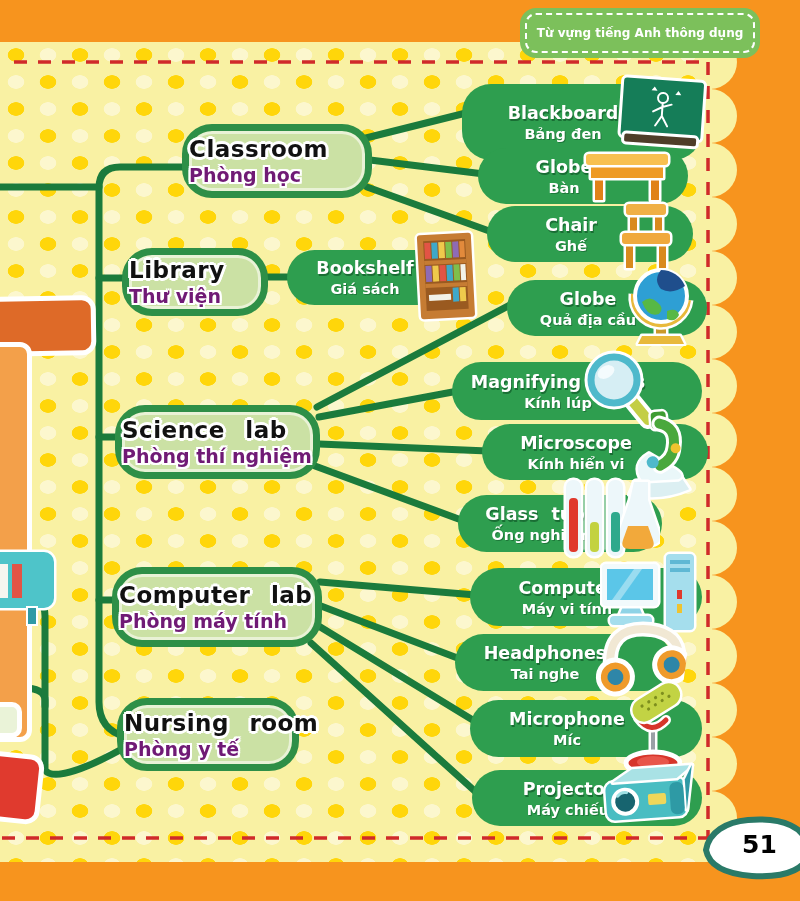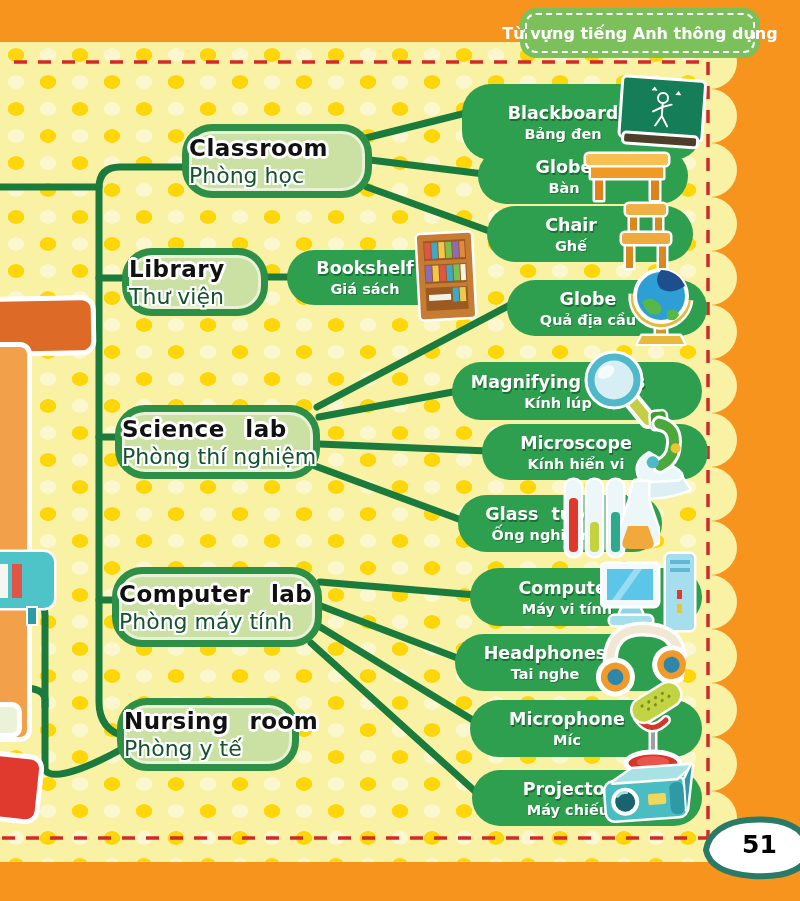--- a/index.html
+++ b/index.html
@@ -18,36 +18,36 @@
   .scallops{position:absolute;left:702px;top:42px;z-index:1;}
   .lines{position:absolute;left:0;top:0;z-index:2;}
   .sticker-part{position:absolute;z-index:3;border:5px solid #fff;}
   .cat{position:absolute;z-index:4;background:#CBE1A4;border:7px solid #2E8F47;
        border-radius:30px;box-shadow:inset 0 0 0 3px #E9F2D6;
        display:flex;flex-direction:column;align-items:flex-start;justify-content:center;
        box-sizing:border-box;}
   .cat-en{font-weight:bold;font-size:23px;color:#111;word-spacing:12px;letter-spacing:.5px;
        text-shadow:-2px -2px 0 #fff,2px -2px 0 #fff,-2px 2px 0 #fff,2px 2px 0 #fff,
                    -3px 0 0 #fff,3px 0 0 #fff,0 -3px 0 #fff,0 3px 0 #fff;white-space:nowrap;}
-  .cat-vi{font-weight:normal;font-size:22px;color:#14532d;margin-top:2px;
+  .cat-vi{font-weight:bold;font-size:19px;color:#701a75;margin-top:2px;
        text-shadow:-2px -2px 0 #fff,2px -2px 0 #fff,-2px 2px 0 #fff,2px 2px 0 #fff,
                    -2px 0 0 #fff,2px 0 0 #fff,0 -2px 0 #fff,0 2px 0 #fff;white-space:nowrap;}
   .leaf{position:absolute;z-index:4;background:#2E9E4F;border-radius:29px;
        display:flex;flex-direction:column;align-items:center;justify-content:center;
        box-sizing:border-box;padding:4px 52px 4px 14px;}
   .leaf-en{font-weight:bold;font-size:17.5px;color:#fff;word-spacing:7px;white-space:nowrap;
        text-shadow:1px 1.5px 0 rgba(0,50,20,.45);}
   .leaf-vi{font-size:14.5px;font-weight:bold;color:#fff;margin-top:3px;white-space:nowrap;
        text-shadow:1px 1px 0 rgba(0,50,20,.35);}
   .icon{position:absolute;z-index:5;}
   .badge{position:absolute;left:520px;top:8px;width:240px;height:50px;z-index:6;
        background:#7CC05B;border-radius:16px;}
   .badge-inner{position:absolute;inset:5px;border:2.5px dashed #fff;border-radius:11px;
        display:flex;align-items:center;justify-content:center;}
-  .badge-text{color:#fff;font-size:16px;font-weight:bold;white-space:nowrap;}
+  .badge-text{color:#fff;font-size:12px;font-weight:bold;white-space:nowrap;}
   .pageblob{position:absolute;left:700px;top:810px;z-index:7;}
   .pagenum{position:absolute;left:742px;top:830px;width:40px;z-index:8;
        font-size:25px;font-weight:bold;color:#000000;text-align:left;}
 </style>
 </head>
 <body>
 
 <div class="page">
 
   <div class="paper"></div>

